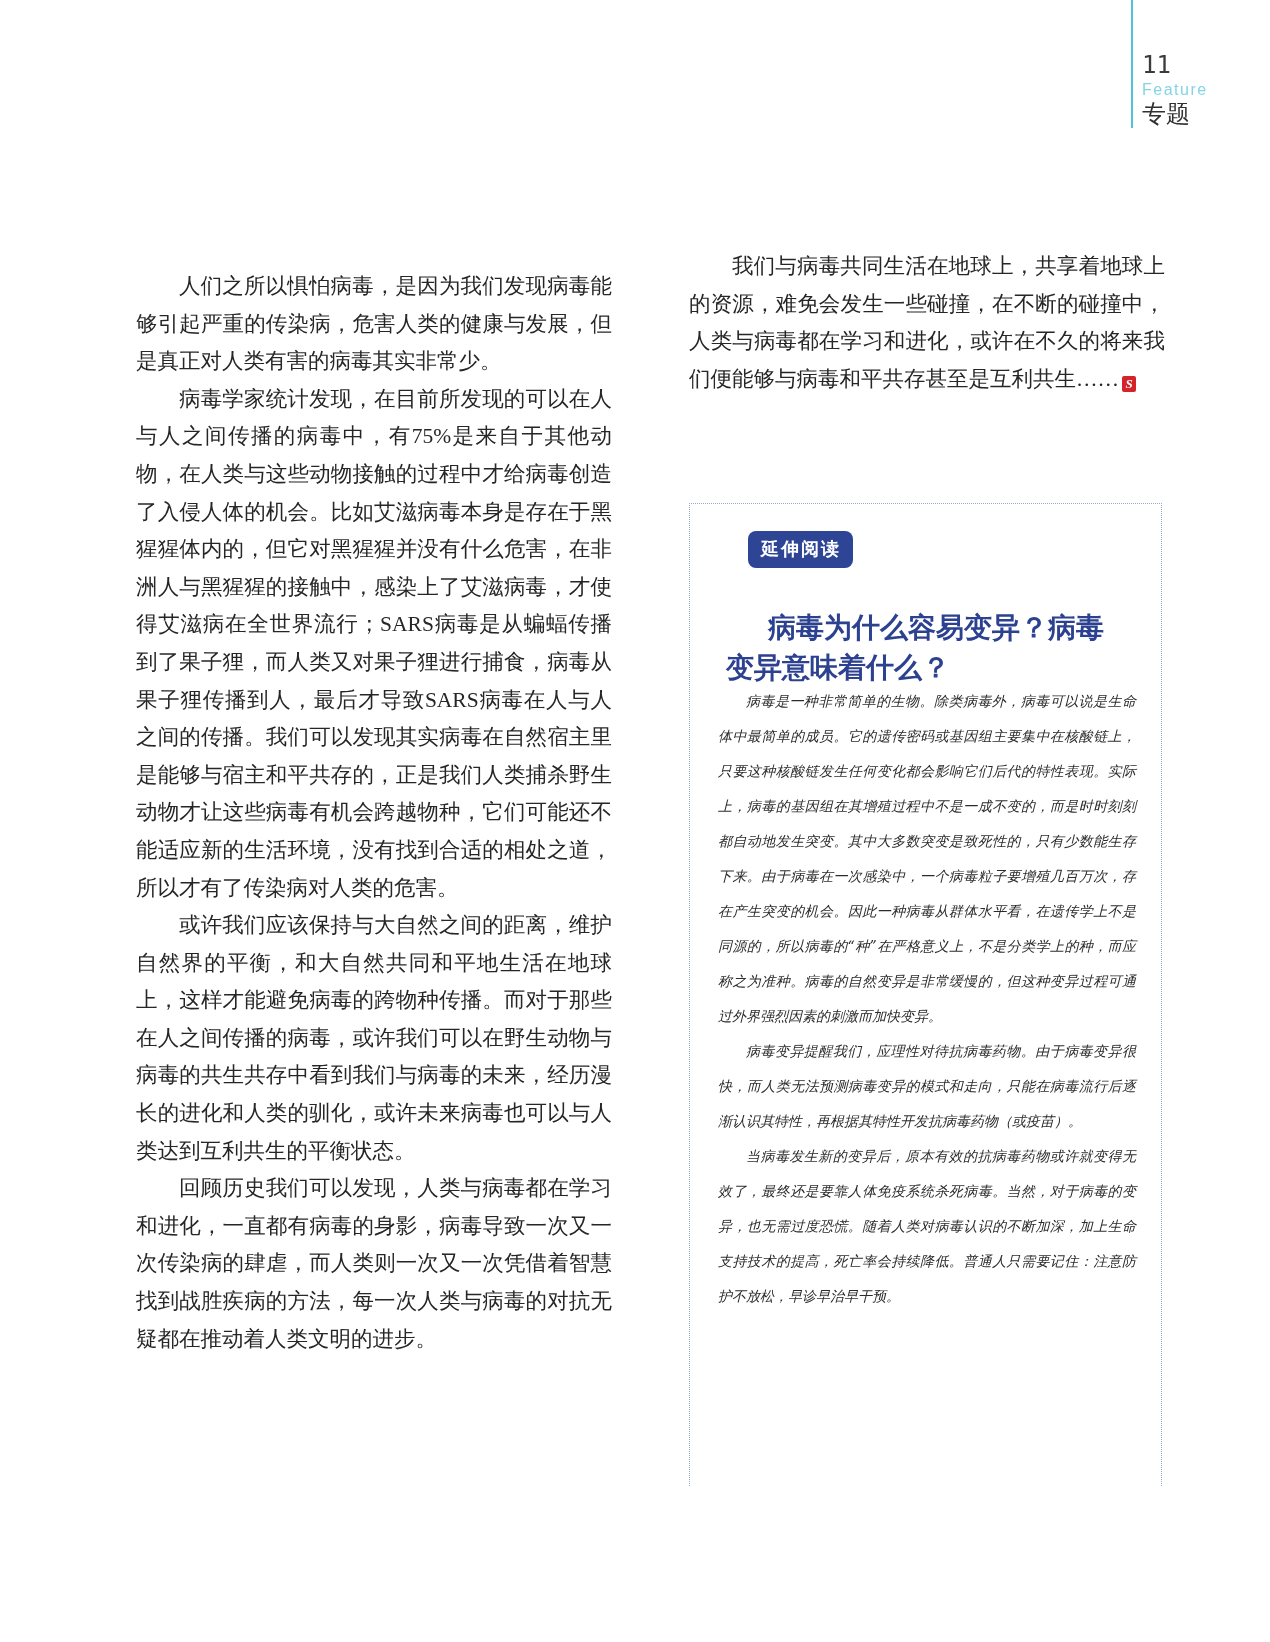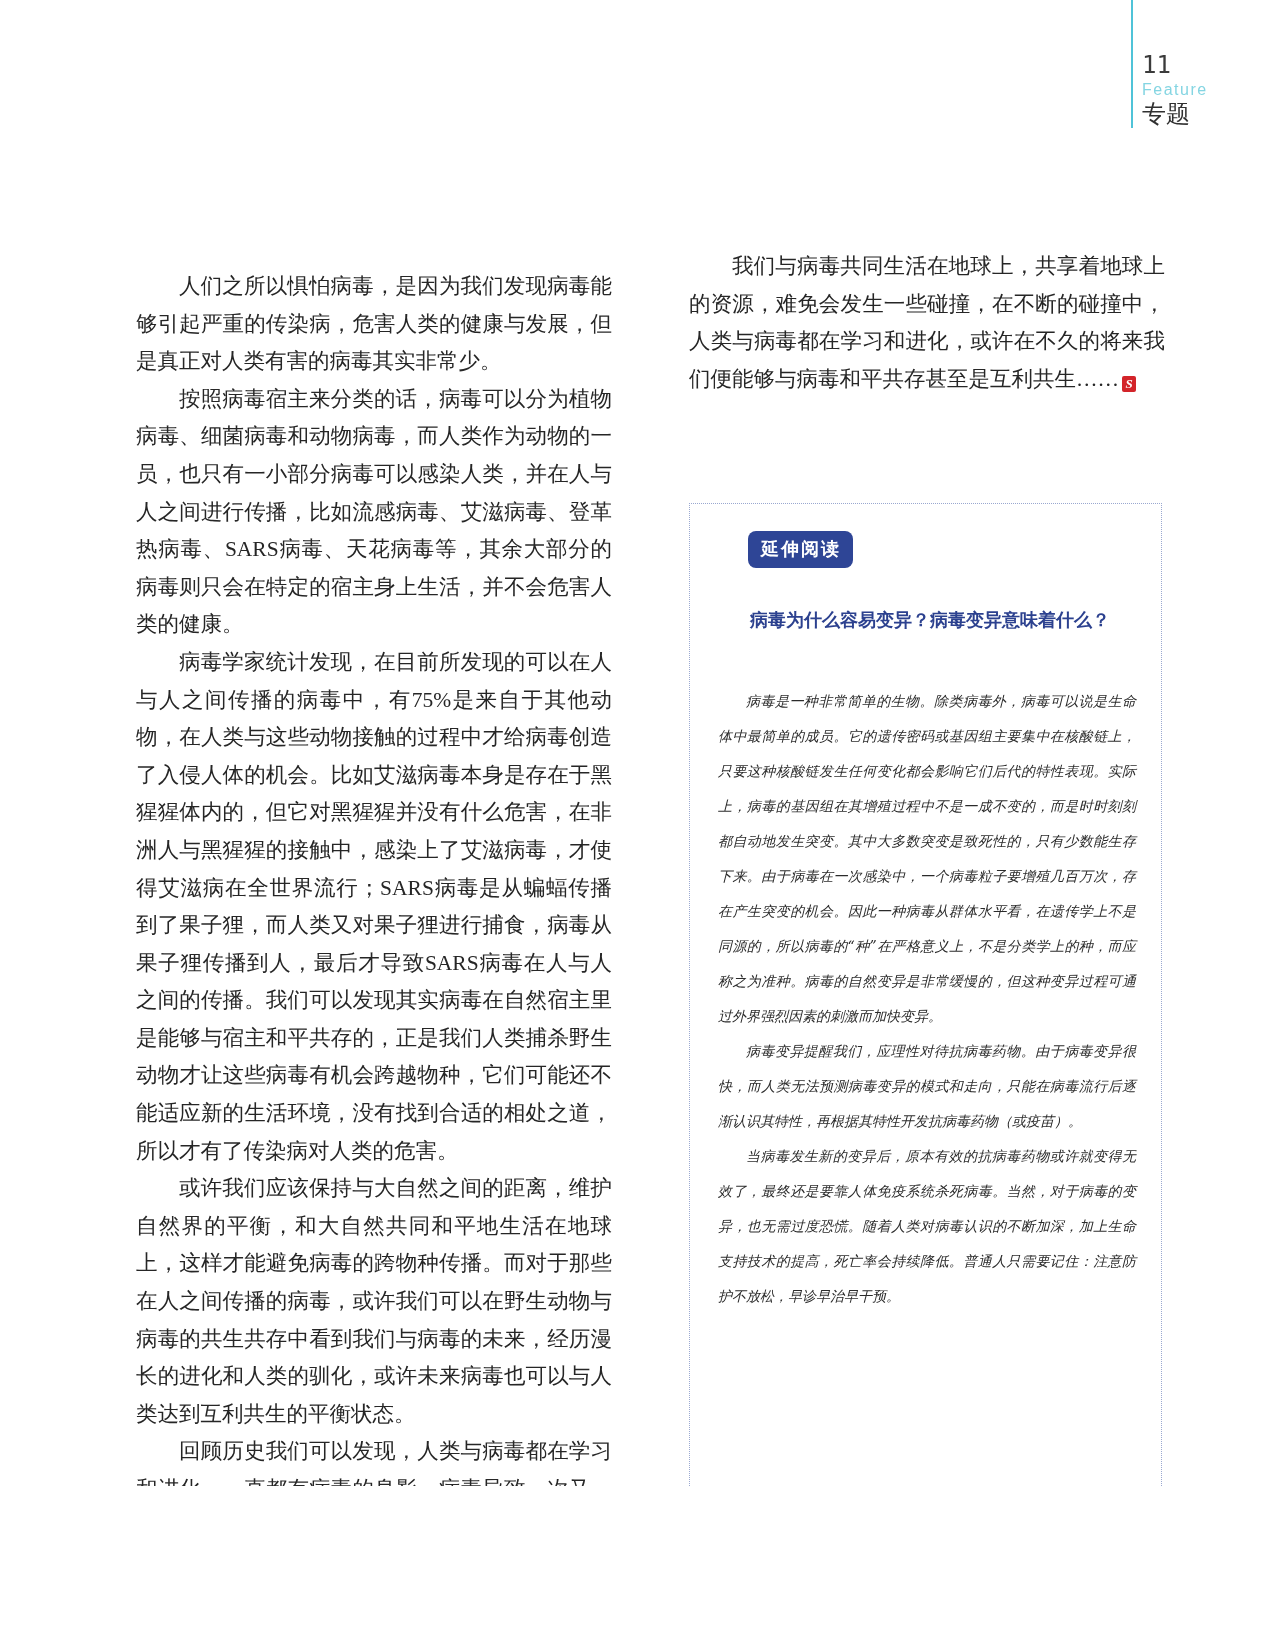--- a/index.html
+++ b/index.html
@@ -113,28 +113,27 @@
     line-height: 24px;
     letter-spacing: 2px;
     padding: 6px 12px 7px 13px;
     border-radius: 8px;
   }
   .reading-title {
     position: absolute;
     left: 28px;
     top: 96px;
     width: 392px;
-    margin: 0;
+    margin: 8px;
     font-family: "Liberation Sans", sans-serif;
     font-weight: bold;
-    font-size: 18px;
+    font-size: 28px;
     line-height: 40px;
     color: #2c418f;
     text-indent: 1.5em;
-    text-align: right;
   }
   .reading-body {
     position: absolute;
     left: 28px;
     top: 180px;
     width: 418px;
     font-family: "DejaVu Serif", "Liberation Serif", serif;
     font-style: italic;
     font-size: 14px;
     line-height: 35px;
@@ -148,21 +147,20 @@
 
 <div class="page">
 
   <div class="header-rule"></div>
   <div class="page-number">11</div>
   <div class="section-en">Feature</div>
   <div class="section-zh">专题</div>
 
   <section class="col col-left">
     <p>人们之所以惧怕病毒，是因为我们发现病毒能够引起严重的传染病，危害人类的健康与发展，但是真正对人类有害的病毒其实非常少。</p>
-    <p>按照病毒宿主来分类的话，病毒可以分为植物病毒、细菌病毒和动物病毒，而人类作为动物的一员，也只有一小部分病毒可以感染人类，并在人与人之间进行传播，比如流感病毒、艾滋病毒、登革热病毒、SARS病毒、天花病毒等，其余大部分的病毒则只会在特定的宿主身上生活，并不会危害人类的健康。</p>
     <p>病毒学家统计发现，在目前所发现的可以在人与人之间传播的病毒中，有75%是来自于其他动物，在人类与这些动物接触的过程中才给病毒创造了入侵人体的机会。比如艾滋病毒本身是存在于黑猩猩体内的，但它对黑猩猩并没有什么危害，在非洲人与黑猩猩的接触中，感染上了艾滋病毒，才使得艾滋病在全世界流行；SARS病毒是从蝙蝠传播到了果子狸，而人类又对果子狸进行捕食，病毒从果子狸传播到人，最后才导致SARS病毒在人与人之间的传播。我们可以发现其实病毒在自然宿主里是能够与宿主和平共存的，正是我们人类捕杀野生动物才让这些病毒有机会跨越物种，它们可能还不能适应新的生活环境，没有找到合适的相处之道，所以才有了传染病对人类的危害。</p>
     <p>或许我们应该保持与大自然之间的距离，维护自然界的平衡，和大自然共同和平地生活在地球上，这样才能避免病毒的跨物种传播。而对于那些在人之间传播的病毒，或许我们可以在野生动物与病毒的共生共存中看到我们与病毒的未来，经历漫长的进化和人类的驯化，或许未来病毒也可以与人类达到互利共生的平衡状态。</p>
     <p>回顾历史我们可以发现，人类与病毒都在学习和进化，一直都有病毒的身影，病毒导致一次又一次传染病的肆虐，而人类则一次又一次凭借着智慧找到战胜疾病的方法，每一次人类与病毒的对抗无疑都在推动着人类文明的进步。</p>
   </section>
 
   <section class="col col-right">
     <p><span>我们与病毒共同生活在地球上，共享着地球上的资源，难免会发生一些碰撞，在不断的碰撞中，人类与病毒都在学习和进化，或许在不久的将来我们便能够与病毒和平共存甚至是互利共生……</span><span class="end-mark">S</span></p>
   </section>
 
   <aside class="reading-box">

